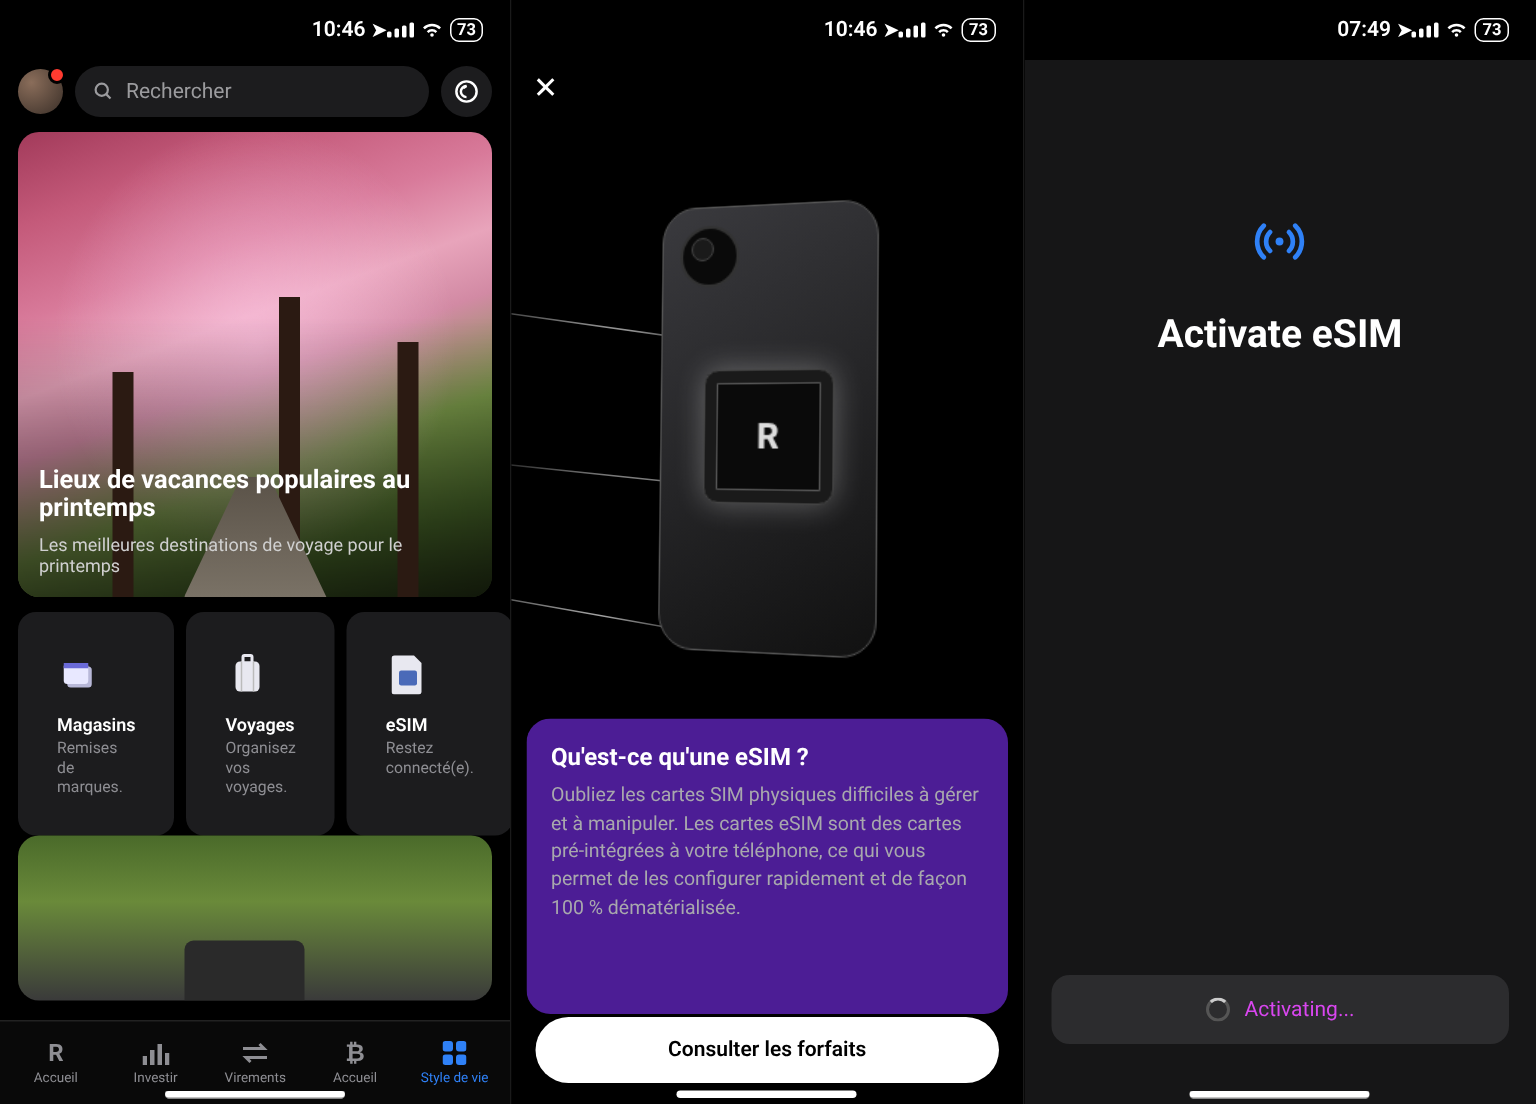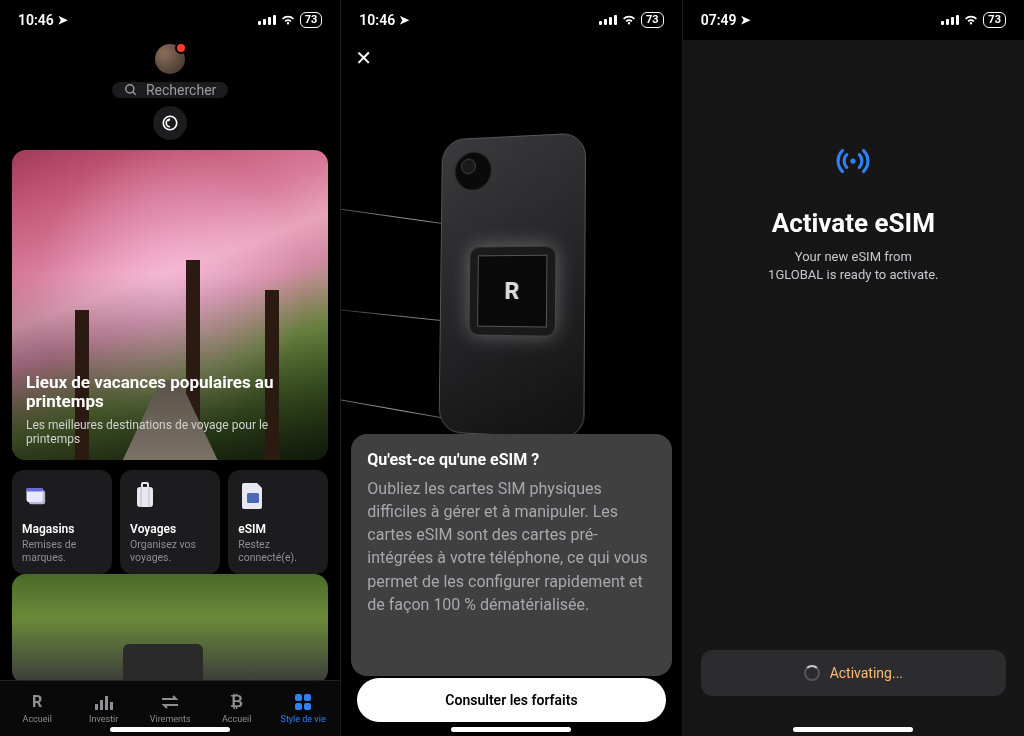--- a/index.html
+++ b/index.html
@@ -2,51 +2,51 @@
 <html><head>
 <meta charset="utf-8">
 <style>
   * { box-sizing: border-box; margin: 0; padding: 0; }
   html, body { width: 1024px; height: 736px; background: #000; font-family: -apple-system, BlinkMacSystemFont, "Segoe UI", Roboto, sans-serif; color: #fff; overflow: hidden; }
   .triptych { display: flex; width: 1024px; height: 736px; }
   .phone { width: 341.33px; height: 736px; background: #000; position: relative; overflow: hidden; border-right: 1px solid #1a1a1a; }
   .phone:last-child { border-right: none; }
 
   
-  .status-bar { height: 40px; display: flex; align-items: center; justify-content: space-between; padding: 0 18px; font-size: 14px; font-weight: 600; }
+  .status-bar { height: 40px; display: flex; align-items: center; justify-content: flex-end; padding: 0 18px; font-size: 14px; font-weight: 600; }
   .status-left { display: flex; align-items: center; gap: 4px; }
   .status-right { display: flex; align-items: center; gap: 4px; }
   .loc-arrow { font-size: 12px; }
   .sig-dots { display:inline-flex; gap:2px; align-items:flex-end; height:10px;}
   .sig-dots span{ width:3px; background:#fff; border-radius:1px;}
   .sig-dots span:nth-child(1){height:4px;} .sig-dots span:nth-child(2){height:6px;} .sig-dots span:nth-child(3){height:8px;} .sig-dots span:nth-child(4){height:10px;}
   .wifi { font-size: 13px; }
   .battery-pill { border:1.5px solid #fff; border-radius:6px; padding:0 4px; font-size:11px; line-height:14px; font-weight:700; }
 
   
-  .s1-top { display:flex; align-items:center; gap:8px; padding: 4px 12px 10px 12px; flex-direction: column; }
+  .s1-top { display:flex; align-items:center; gap:8px; padding: 4px 12px 10px 12px; }
   .avatar { width:30px; height:30px; border-radius:50%; background: radial-gradient(circle at 30% 30%, #8a6d5a 0%, #3a2f28 100%); position:relative; flex:0 0 auto; }
   .avatar::after{content:""; position:absolute; top:-2px; right:-2px; width:8px; height:8px; background:#ff3b30; border-radius:50%; border:2px solid #000;}
   .search-bar { flex:1; height:34px; background:#1c1c1e; border-radius:17px; display:flex; align-items:center; padding:0 12px; color:#9b9b9e; font-size:14px; gap:8px; }
   .refresh-badge { width:34px; height:34px; border-radius:50%; background:#1c1c1e; display:flex; align-items:center; justify-content:center; flex:0 0 auto; font-size:16px; font-weight:700;}
   .s1-scroll { padding: 0 12px; height: calc(100% - 40px - 48px - 56px); overflow:hidden; }
   .hero { height: 310px; border-radius:14px; position:relative; overflow:hidden; }
   .hero-bg { position:absolute; inset:0; background:
       linear-gradient(to bottom, rgba(0,0,0,0) 40%, rgba(0,0,0,0.6) 100%),
       radial-gradient(ellipse at 50% 45%, rgba(255,200,230,0.6), transparent 60%),
       linear-gradient(160deg, #a23a5a 0%, #c45a7a 15%, #d87a9a 30%, #e8a4bb 42%, #d28aa4 52%, #7b9a4a 68%, #4a6a2a 85%, #2a3a18 100%);
   }
   .trunk{position:absolute;bottom:0;width:14px;background:#2b1a12;}
   .t1{height:150px;left:20%;} .t2{height:200px;left:55%;} .t3{height:170px;left:80%;}
   .path{position:absolute;bottom:0;left:35%;width:30%;height:80px;background:linear-gradient(to top,#7a7266,#5a5248);clip-path:polygon(40% 0,60% 0,100% 100%,0 100%);}
   .hero-text{position:absolute; bottom:14px; left:14px; right:14px;}
   .hero-title{font-size:17px; font-weight:700; line-height:1.15;}
   .hero-sub{font-size:12px; color:#d0d0d0; margin-top:6px;}
   .tiles{display:flex; gap:8px; margin-top:10px;}
-  .tile{flex:1; background:#1c1c1e; border-radius:12px; padding:10px; min-height:102px; display:flex; flex-direction:column;}
+  .tile{flex:1; background:#1c1c1e; border-radius:12px; padding:26px; min-height:102px; display:flex; flex-direction:column;}
   .tile-icon{width:30px;height:30px; margin-bottom:12px; display:flex;align-items:center;justify-content:center;}
   .tile-label{font-size:12px; font-weight:600;}
   .tile-desc{font-size:10.5px; color:#8e8e93; margin-top:2px;}
   .section-title{font-size:16px; font-weight:700; margin:16px 0 10px 2px;}
   .news-card{height:110px; border-radius:14px; overflow:hidden; background:linear-gradient(to bottom,#4a6a2a 0%, #6a8a3a 40%, #3a3a3a 100%); position:relative;}
   .news-card::after{content:"";position:absolute;left:35%;bottom:0;width:80px;height:40px;background:#2a2a2a;border-radius:6px 6px 0 0;}
   .tab-bar{position:absolute; bottom:0; left:0; right:0; height:56px; background:rgba(10,10,10,0.92); backdrop-filter:blur(10px); display:flex; justify-content:space-around; align-items:center; padding:2px 4px 4px 4px; border-top:0.5px solid #222;}
   .tab{display:flex;flex-direction:column;align-items:center;gap:2px;color:#8e8e93;font-size:9px; flex:1;}
   .tab.active{color:#2f81f7;}
   .tab-icon{height:20px;display:flex;align-items:center;justify-content:center;font-size:16px;font-weight:700;}
@@ -56,33 +56,33 @@
   .s2-body{position:relative;height:calc(100% - 40px);}
   .close-x{position:absolute;top:6px;left:14px;font-size:20px;color:#fff;z-index:5;cursor:pointer;}
   .phone-render{position:absolute; top:30px; left:0; right:0; height:430px; display:flex; align-items:center; justify-content:center;}
   .mock{width:150px;height:300px;border-radius:24px; background:linear-gradient(150deg,#3a3a3e 0%, #111 100%); border:1px solid #555; position:relative; transform:perspective(800px) rotateY(-15deg) rotateX(2deg); box-shadow:0 20px 60px rgba(0,0,0,0.6);}
   .cam{position:absolute;top:12px;left:12px;width:42px;height:42px;border-radius:50%;background:#0a0a0a;border:2px solid #333;}
   .cam::after{content:"";position:absolute;top:6px;left:6px;width:14px;height:14px;border-radius:50%;background:#1a1a1a;border:1px solid #444;}
   .chip{position:absolute;top:110px;left:30px;width:90px;height:90px;border-radius:10px;background:#0a0a0a;border:1px solid #444;display:flex;align-items:center;justify-content:center; box-shadow:0 0 20px rgba(255,255,255,0.3), inset 0 0 0 8px #1a1a1a, inset 0 0 0 9px #555;}
   .chip-r{font-size:24px;font-weight:800;color:#ddd;}
   .streak{position:absolute;height:1px;background:linear-gradient(90deg,transparent,#aaa,transparent);width:280px;}
   .st1{top:150px;left:-60px;transform:rotate(8deg);} .st2{top:250px;left:-40px;transform:rotate(6deg);} .st3{top:340px;left:-80px;transform:rotate(10deg);}
-  .info-card{position:absolute;bottom:60px;left:10px;right:10px;background:#404040;border-radius:16px;padding:16px 16px 60px 16px;}
+  .info-card{position:absolute;bottom:60px;left:10px;right:10px;background:#4c1d95;border-radius:16px;padding:16px 16px 60px 16px;}
   .info-title{font-size:16px;font-weight:700;margin-bottom:8px;}
-  .info-body{font-size:16px;color:#a8a8ad;line-height:1.45;}
+  .info-body{font-size:13px;color:#a8a8ad;line-height:1.45;}
   .cta-btn{position:absolute;bottom:14px;left:16px;right:16px;height:44px;background:#fff;color:#000;border-radius:22px;display:flex;align-items:center;justify-content:center;font-size:14px;font-weight:600;z-index:10;}
 
   
   .s3-body{position:relative;height:calc(100% - 40px);background:#161617;}
   .s3-center{position:absolute;top:100px;left:0;right:0;text-align:center;padding:0 30px;}
   .signal-icon{color:#2f81f7;font-size:34px;margin-bottom:22px;display:inline-block;}
   .signal-svg{width:42px;height:42px;}
   .s3-title{font-size:26px;font-weight:700;margin-bottom:10px;}
   .s3-sub{font-size:13px;color:#c8c8cc;line-height:1.4;}
-  .activating{position:absolute;bottom:40px;left:18px;right:18px;height:46px;background:#2c2c2e;border-radius:12px;display:flex;align-items:center;justify-content:center;gap:10px;color:#fdba74;font-size:14px;}
+  .activating{position:absolute;bottom:40px;left:18px;right:18px;height:46px;background:#2c2c2e;border-radius:12px;display:flex;align-items:center;justify-content:center;gap:10px;color:#d946ef;font-size:14px;}
   .spinner{width:16px;height:16px;border:2px solid #555;border-top-color:#ccc;border-radius:50%;animation:spin 1s linear infinite;}
   @keyframes spin{to{transform:rotate(360deg);}}
 
   svg{display:block;}
 </style>
 </head>
 <body>
 
 <div class="triptych">
 
@@ -295,24 +295,20 @@
         <span class="signal-icon">
           <svg class="signal-svg" viewBox="0 0 40 40" fill="none" stroke="#2f81f7" stroke-width="3" stroke-linecap="round">
             <path d="M10 10a14 14 0 000 20"></path>
             <path d="M14 14a8.5 8.5 0 000 12"></path>
             <path d="M30 10a14 14 0 010 20"></path>
             <path d="M26 14a8.5 8.5 0 010 12"></path>
             <circle cx="20" cy="20" r="2.5" fill="#2f81f7" stroke="none"></circle>
           </svg>
         </span>
         <div class="s3-title">Activate eSIM</div>
-        <div class="s3-sub">
-          <span>Your new eSIM from</span><br>
-          <span>1GLOBAL is ready to activate.</span>
-        </div>
       </div>
       <div class="activating">
         <div class="spinner"></div>
         <span>Activating...</span>
       </div>
       <div class="home-ind"></div>
     </div>
   </div>
 
 </div>

